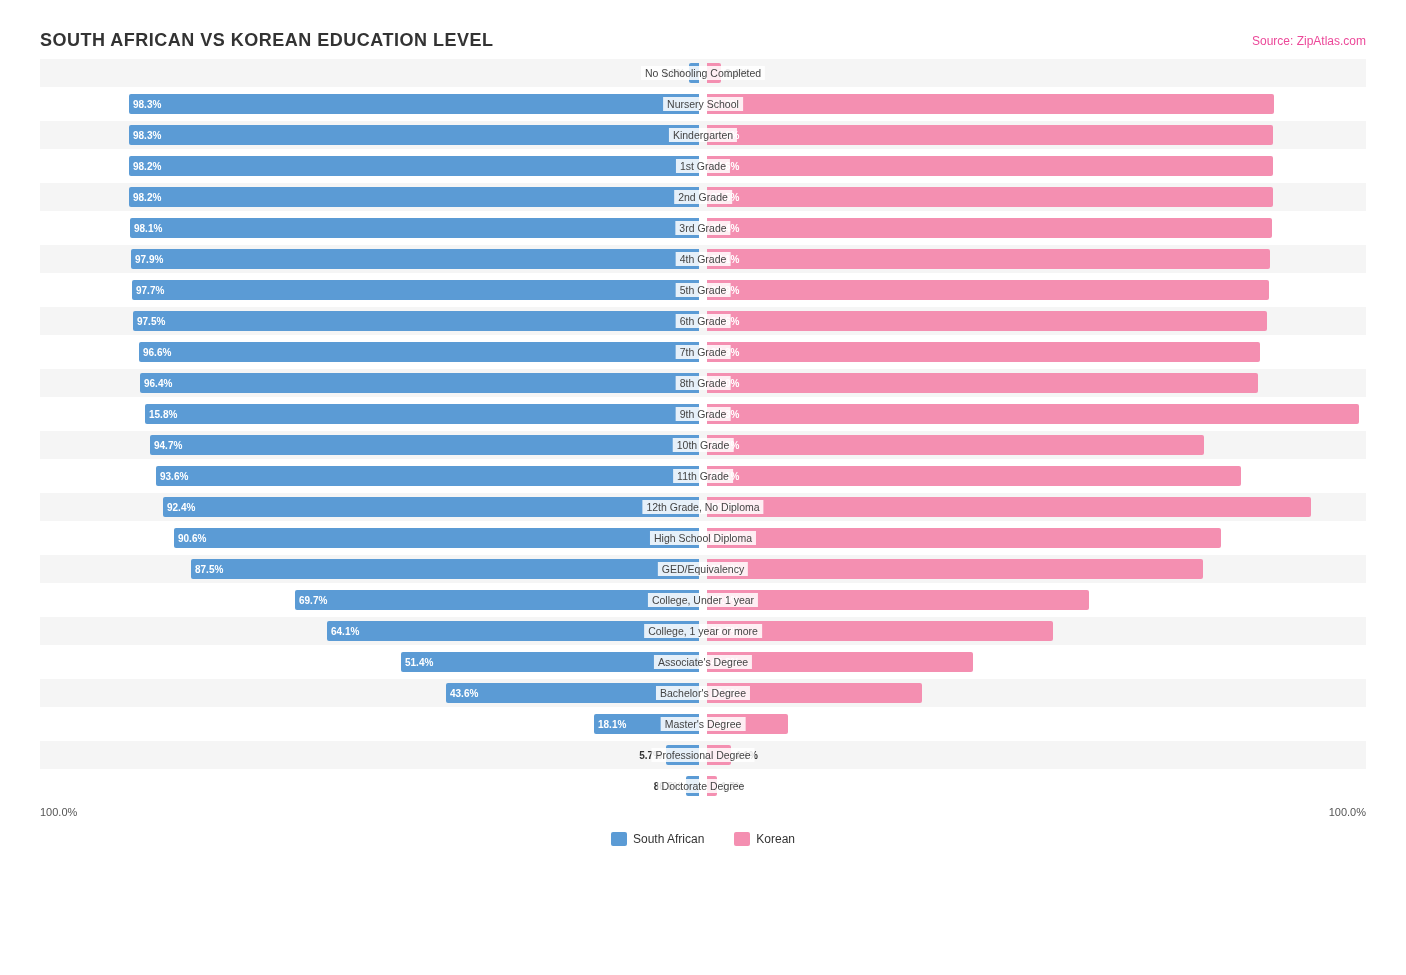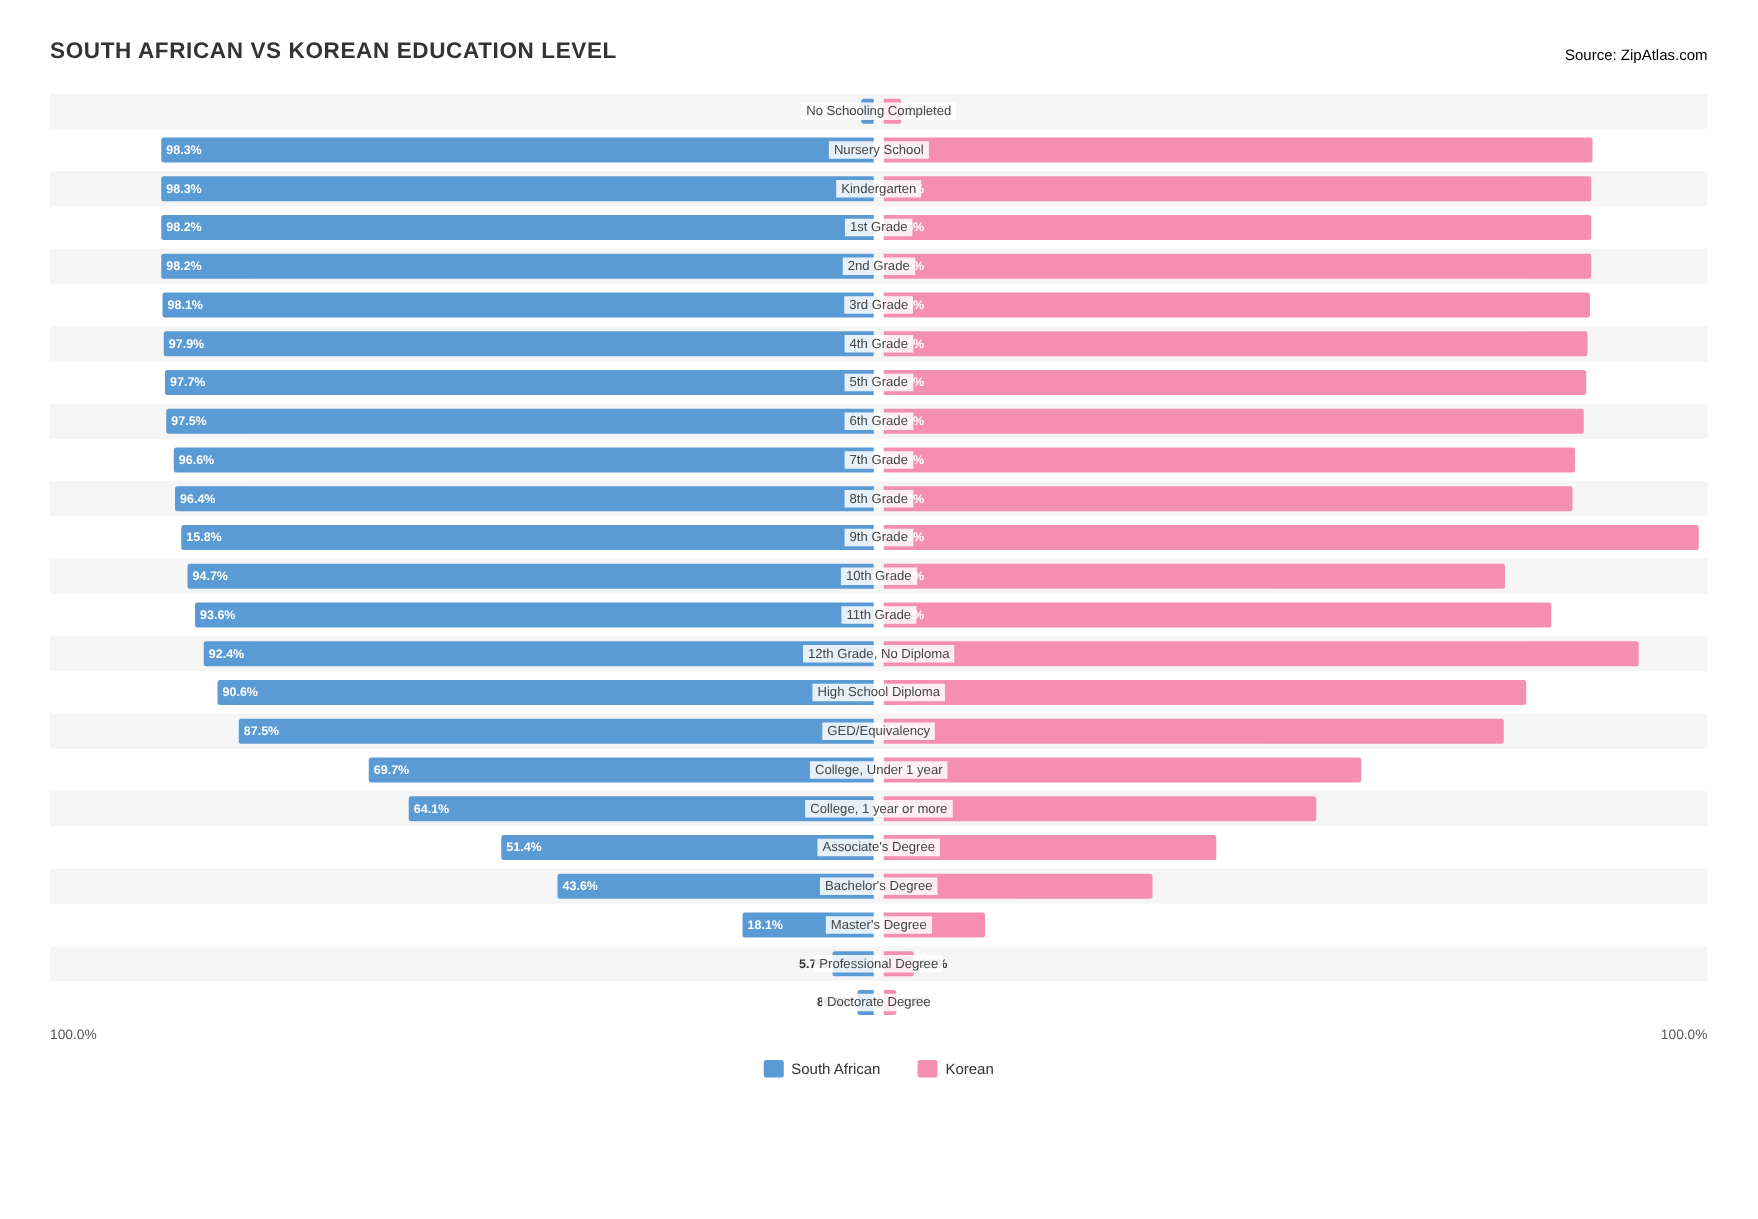--- a/index.html
+++ b/index.html
@@ -11,32 +11,32 @@
       padding: 20px;
     }
     .chart-container {
       width: 1366px;
       margin: 0 auto;
       padding: 10px 20px;
     }
     .chart-header {
       display: flex;
       justify-content: space-between;
-      align-items: flex-end;
-      margin-bottom: 24px;
+      align-items: center;
+      margin-bottom: 8px;
     }
     .chart-title {
       font-size: 18px;
       font-weight: bold;
       color: #333;
       letter-spacing: 0.5px;
     }
     .chart-source {
       font-size: 12px;
-      color: #000000;
+      color: #ec4899;
     }
     .chart-body {
       width: 100%;
     }
     .bar-row {
       display: flex;
       align-items: center;
       margin-bottom: 3px;
       min-height: 28px;
       position: relative;

